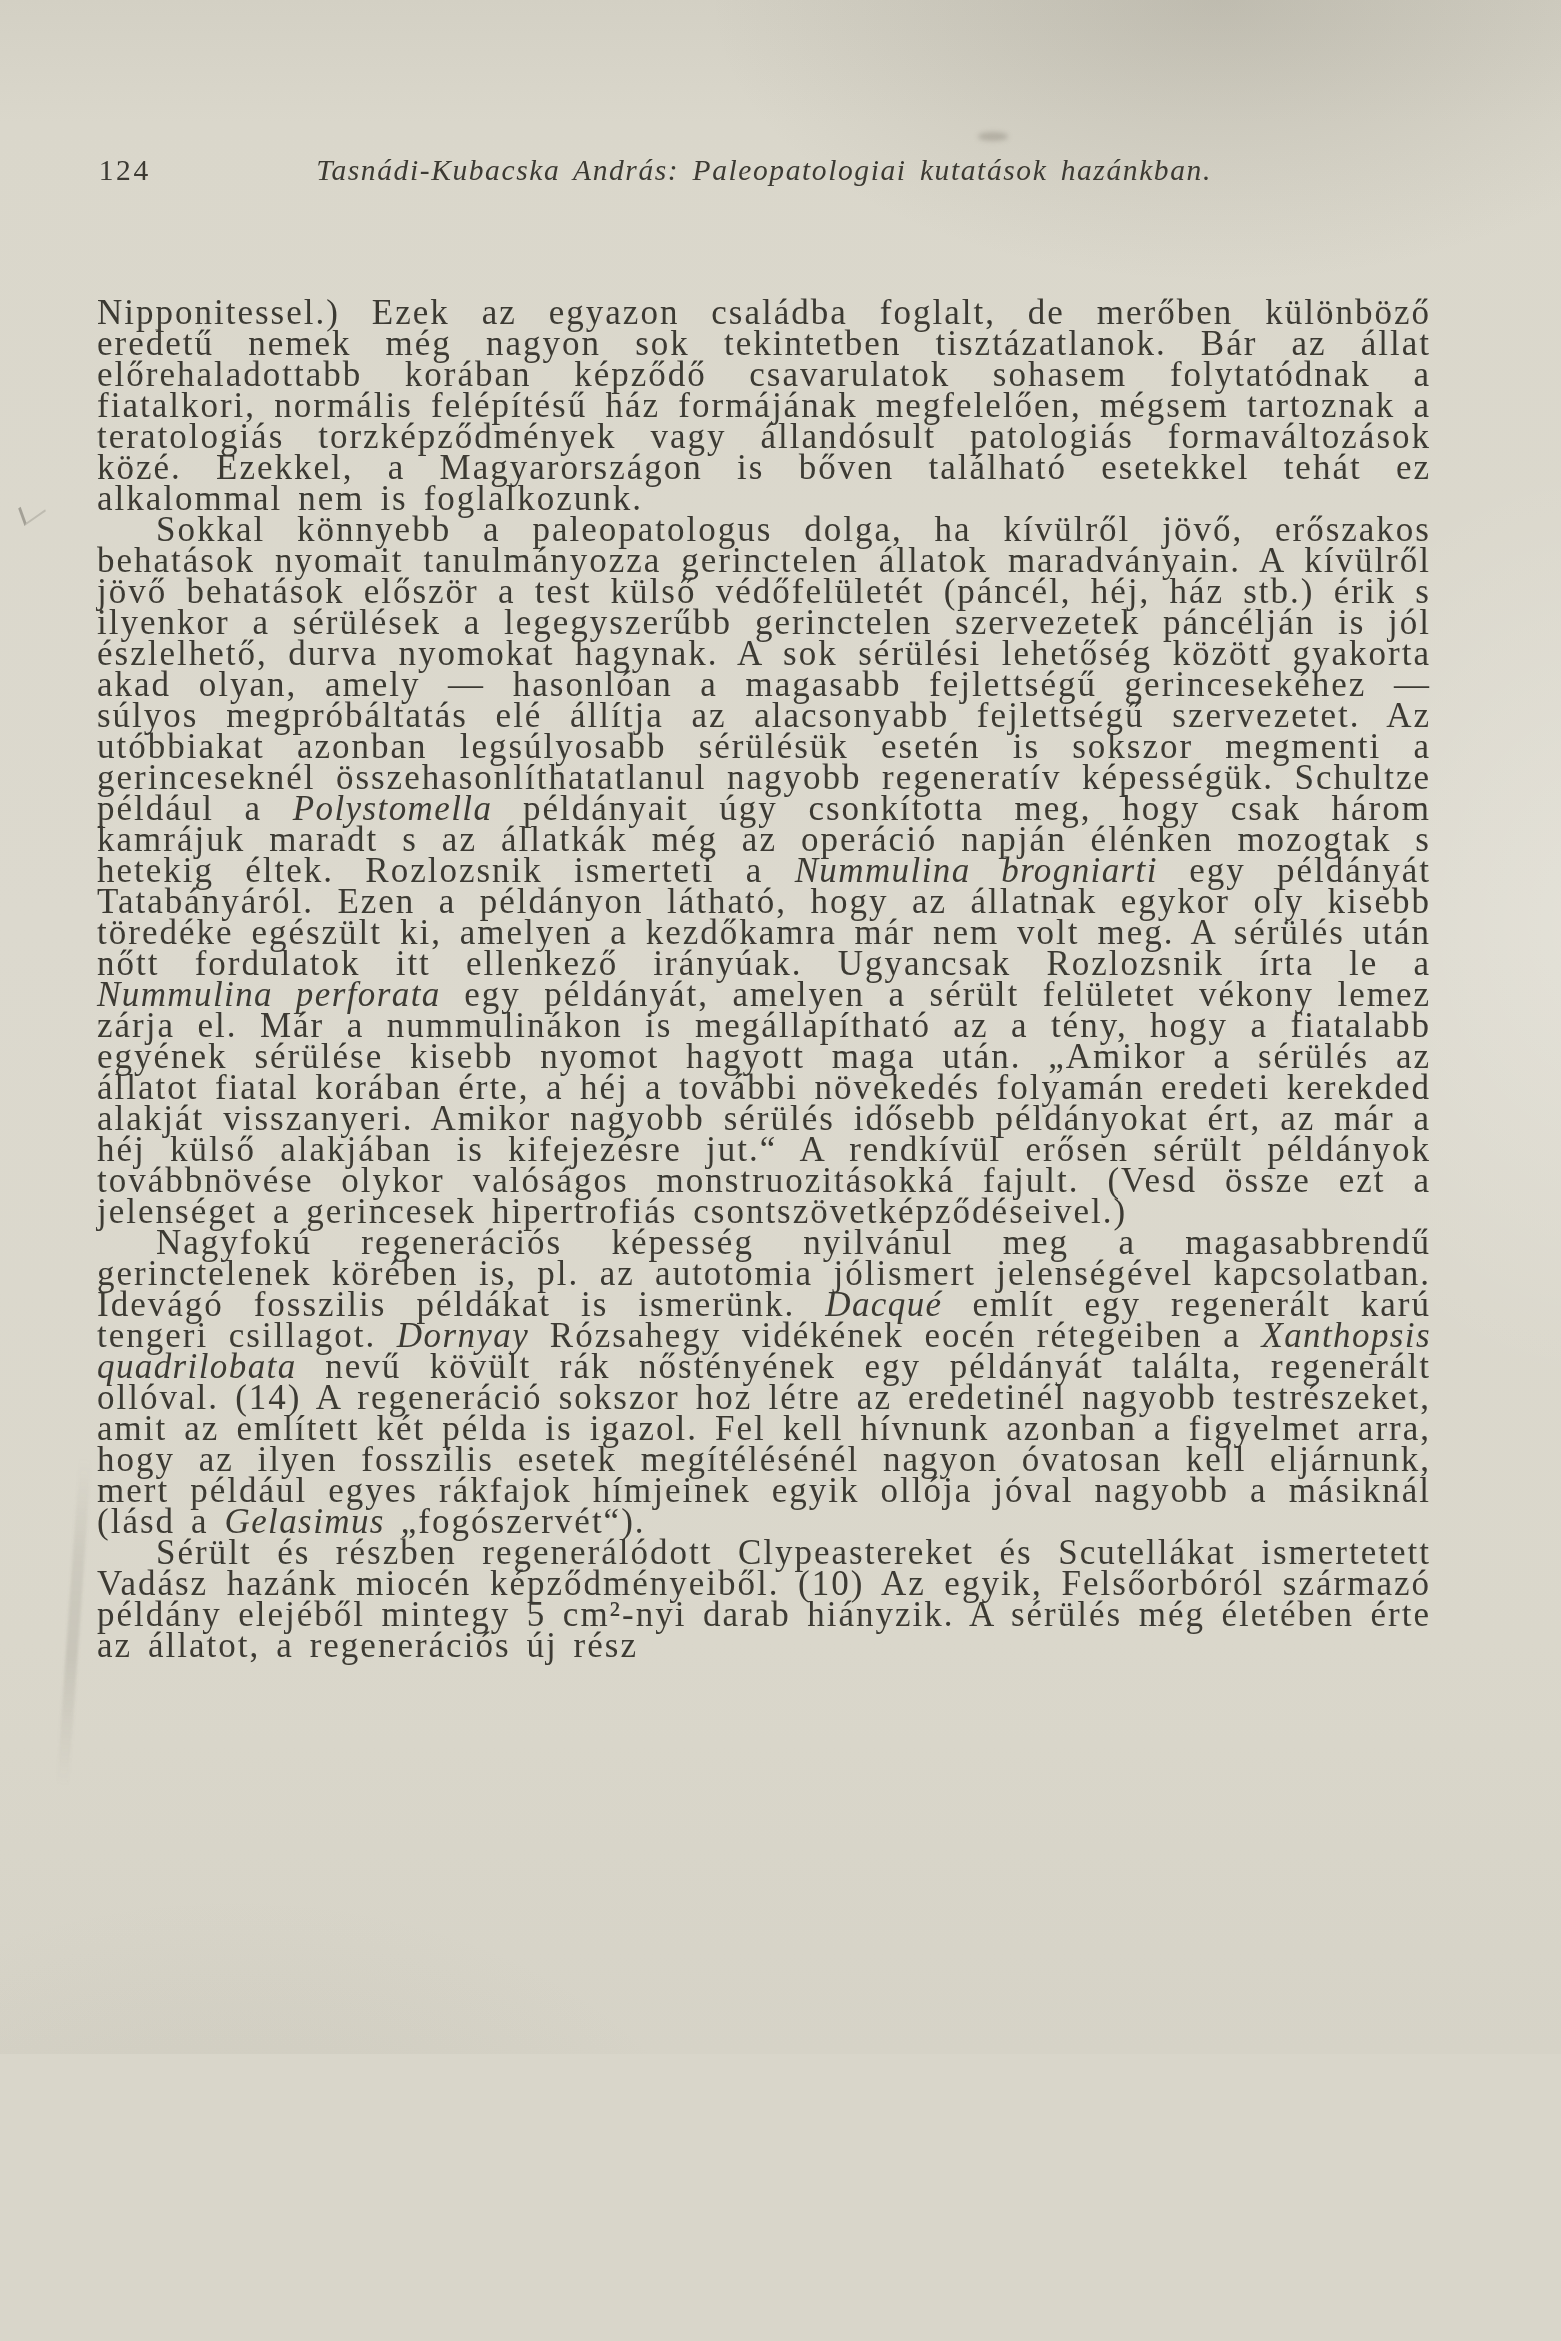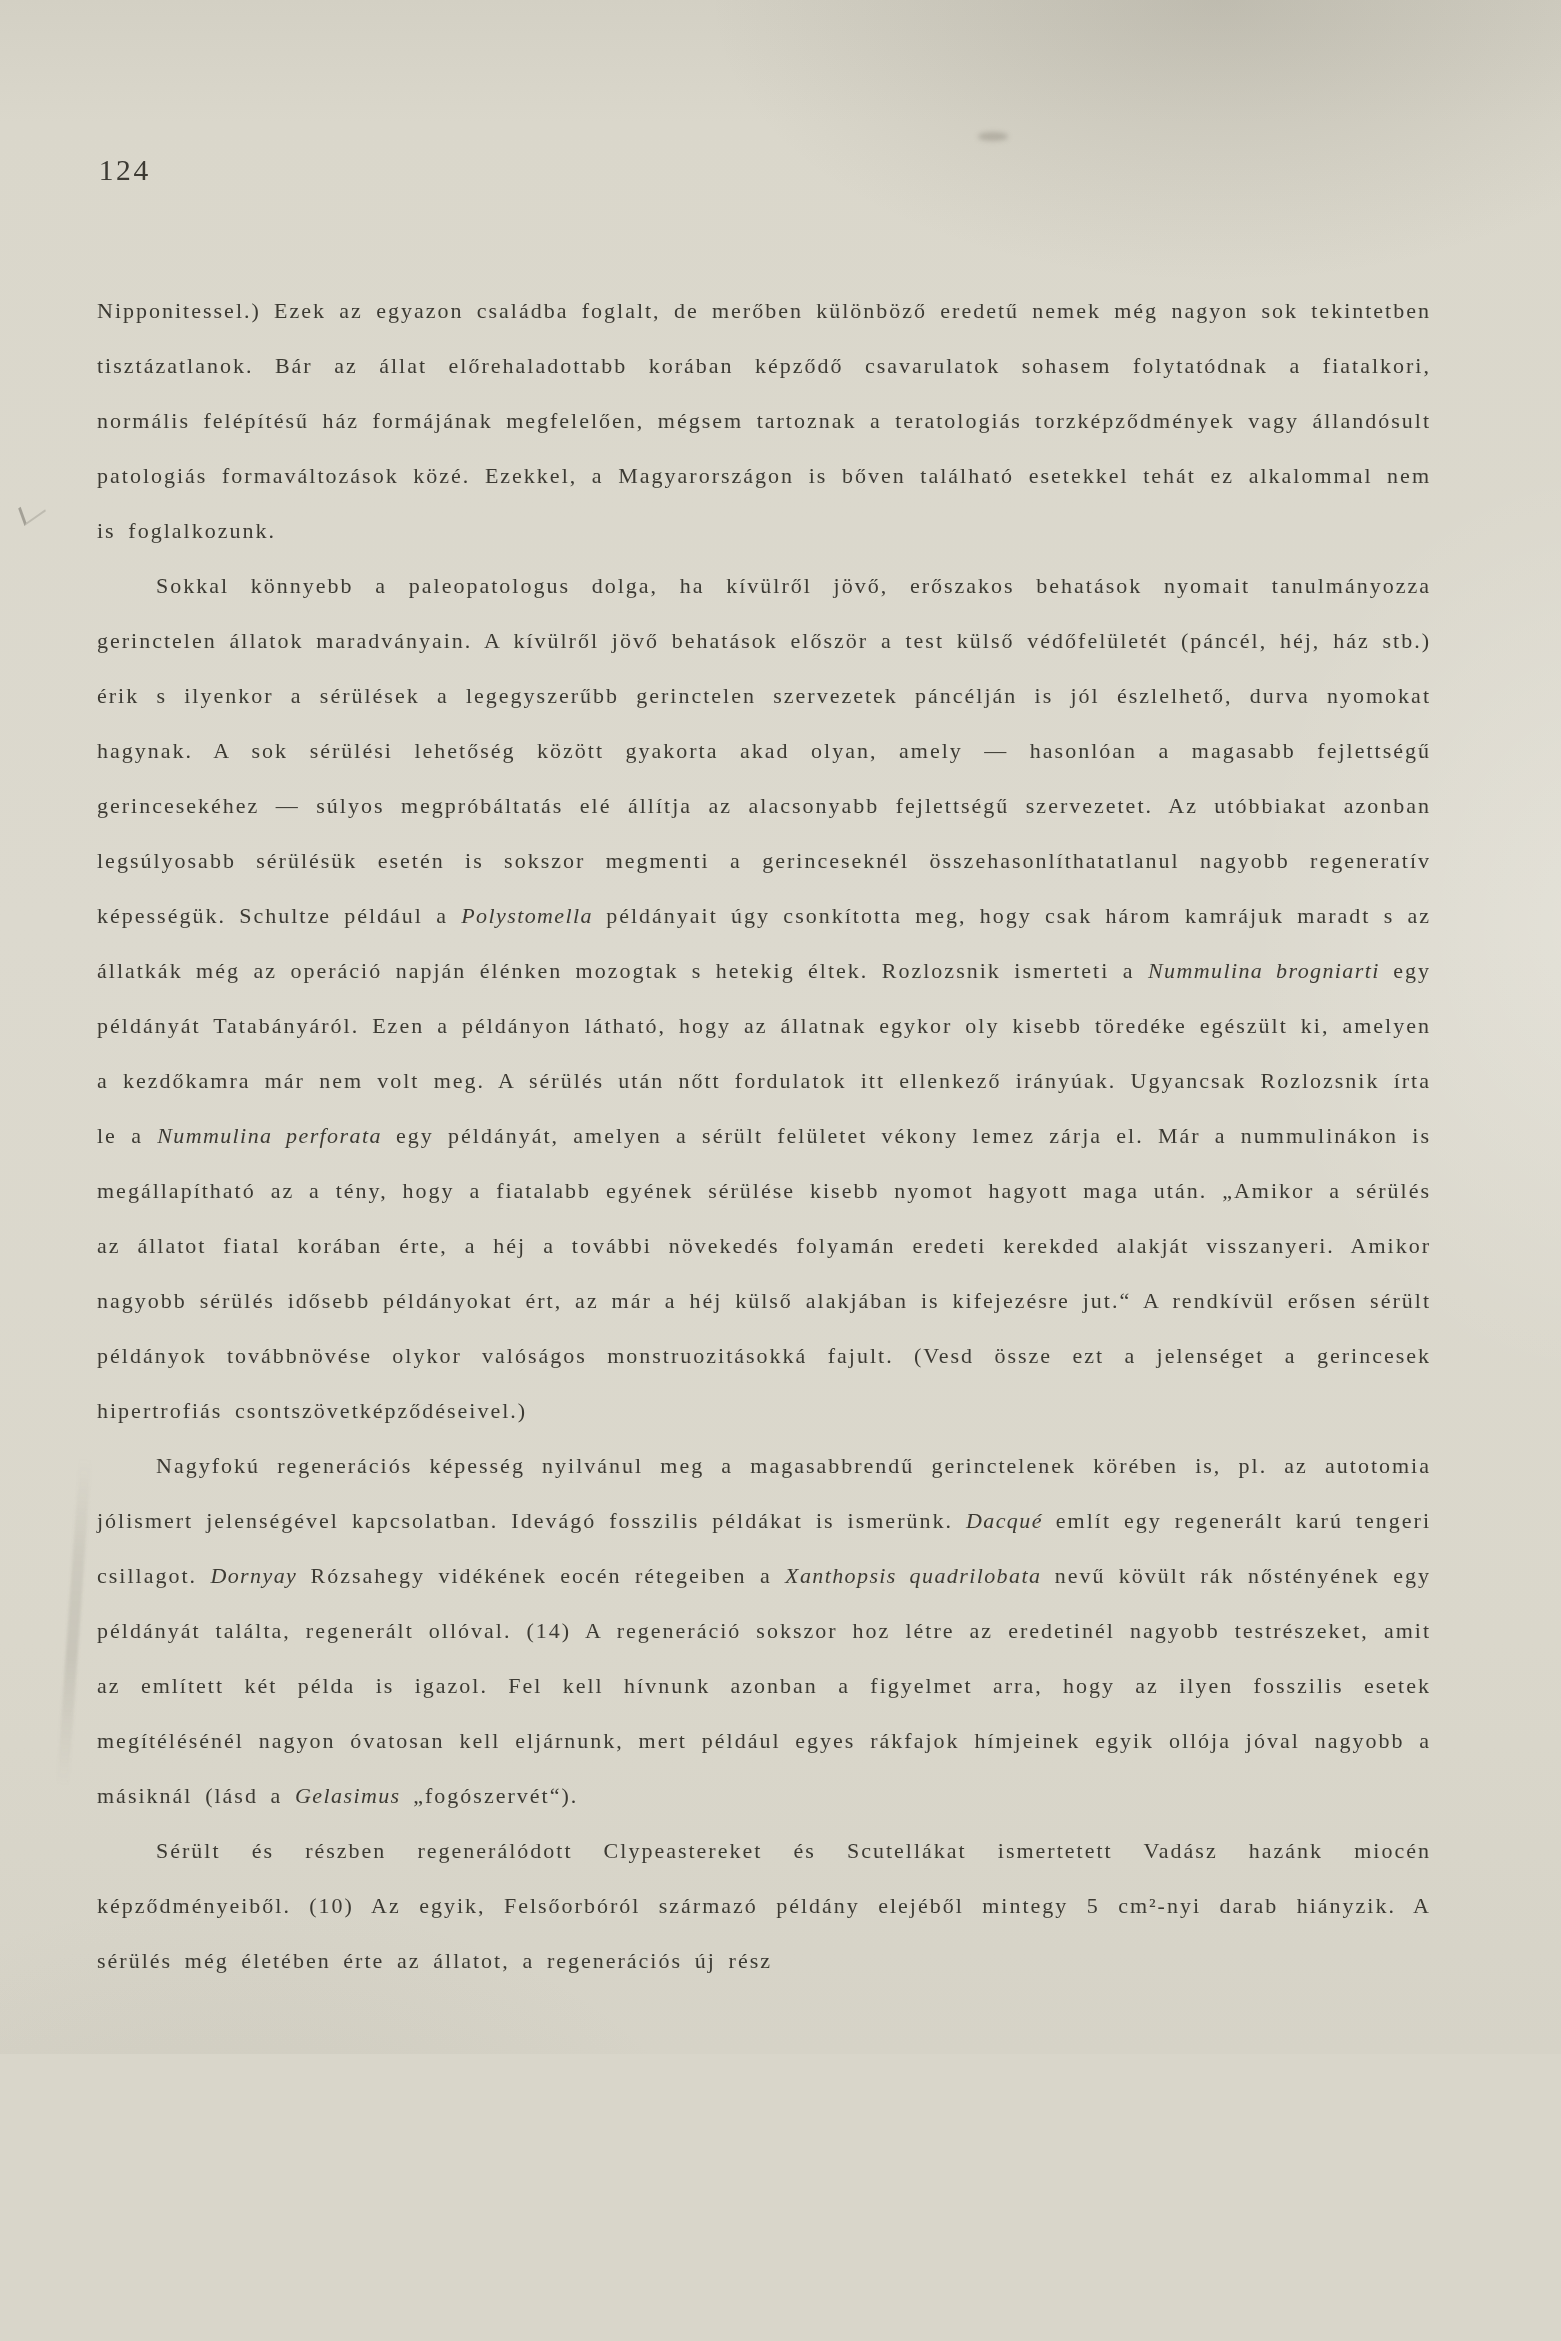--- a/index.html
+++ b/index.html
@@ -60,41 +60,42 @@
   }
   .running-title {
     display: block;
     text-align: center;
     font-style: italic;
     letter-spacing: 1.6px;
     word-spacing: 4.3px;
   }
   .page-body {
     position: absolute;
-    top: 283px;
+    top: 297px;
     left: 97px;
     width: 1334px;
-    font-size: 22px;
-    line-height: 55px;
+    font-size: 35px;
+    line-height: 31px;
     text-align: justify;
     letter-spacing: 2px;
     word-spacing: 5.2px;
     text-rendering: optimizeLegibility;
   }
   .para { margin: 0; }
   .para.indent { text-indent: 59px; }
   .para em { letter-spacing: 1.4px; }
 </style>
 </head>
 <body>
 
 <div class="scan-root">
 
   <div class="page-header">
     <span class="page-number">124</span>
+    <span class="running-title">Tasnádi-Kubacska András: Paleopatologiai kutatások hazánkban.</span>
   </div>
 
   <div class="page-body" id="page-body">
       <p class="para"><span>Nipponitessel.) Ezek az egyazon családba foglalt, de merőben különböző eredetű nemek még nagyon sok tekintetben tisztázatlanok. Bár az állat előrehaladottabb korában képződő csavarulatok sohasem folytatódnak a fiatalkori, normális felépítésű ház formájának megfelelően, mégsem tartoznak a teratologiás torzképződmények vagy állandósult patologiás formaváltozások közé. Ezekkel, a Magyarországon is bőven található esetekkel tehát ez alkalommal nem is foglalkozunk.</span></p>
       <p class="para indent"><span>Sokkal könnyebb a paleopatologus dolga, ha kívülről jövő, erőszakos behatások nyomait tanulmányozza gerinctelen állatok maradványain. A kívülről jövő behatások először a test külső védőfelületét (páncél, héj, ház stb.) érik s ilyenkor a sérülések a legegyszerűbb gerinctelen szervezetek páncélján is jól észlelhető, durva nyomokat hagynak. A sok sérülési lehetőség között gyakorta akad olyan, amely — hasonlóan a magasabb fejlettségű gerincesekéhez — súlyos megpróbáltatás elé állítja az alacsonyabb fejlettségű szervezetet. Az utóbbiakat azonban legsúlyosabb sérülésük esetén is sokszor megmenti a gerinceseknél összehasonlíthatatlanul nagyobb regeneratív képességük. Schultze például a </span><em>Polystomella</em><span> példányait úgy csonkította meg, hogy csak három kamrájuk maradt s az állatkák még az operáció napján élénken mozogtak s hetekig éltek. Rozlozsnik ismerteti a </span><em>Nummulina brogniarti</em><span> egy példányát Tatabányáról. Ezen a példányon látható, hogy az állatnak egykor oly kisebb töredéke egészült ki, amelyen a kezdőkamra már nem volt meg. A sérülés után nőtt fordulatok itt ellenkező irányúak. Ugyancsak Rozlozsnik írta le a </span><em>Nummulina perforata</em><span> egy példányát, amelyen a sérült felületet vékony lemez zárja el. Már a nummulinákon is megállapítható az a tény, hogy a fiatalabb egyének sérülése kisebb nyomot hagyott maga után. „Amikor a sérülés az állatot fiatal korában érte, a héj a további növekedés folyamán eredeti kerekded alakját visszanyeri. Amikor nagyobb sérülés idősebb példányokat ért, az már a héj külső alakjában is kifejezésre jut.“ A rendkívül erősen sérült példányok továbbnövése olykor valóságos monstruozitásokká fajult. (Vesd össze ezt a jelenséget a gerincesek hipertrofiás csontszövetképződéseivel.)</span></p>
       <p class="para indent"><span>Nagyfokú regenerációs képesség nyilvánul meg a magasabbrendű gerinctelenek körében is, pl. az autotomia jólismert jelenségével kapcsolatban. Idevágó fosszilis példákat is ismerünk. </span><em>Dacqué</em><span> említ egy regenerált karú tengeri csillagot. </span><em>Dornyay</em><span> Rózsahegy vidékének eocén rétegeiben a </span><em>Xanthopsis quadrilobata</em><span> nevű kövült rák nőstényének egy példányát találta, regenerált ollóval. (14) A regeneráció sokszor hoz létre az eredetinél nagyobb testrészeket, amit az említett két példa is igazol. Fel kell hívnunk azonban a figyelmet arra, hogy az ilyen fosszilis esetek megítélésénél nagyon óvatosan kell eljárnunk, mert például egyes rákfajok hímjeinek egyik ollója jóval nagyobb a másiknál (lásd a </span><em>Gelasimus</em><span> „fogószervét“).</span></p>
       <p class="para indent"><span>Sérült és részben regenerálódott Clypeastereket és Scutellákat ismertetett Vadász hazánk miocén képződményeiből. (10) Az egyik, Felsőorbóról származó példány elejéből mintegy 5 cm²-nyi darab hiányzik. A sérülés még életében érte az állatot, a regenerációs új rész</span></p>
     </div>
 
   <div class="smudge smudge-checkmark"></div>

